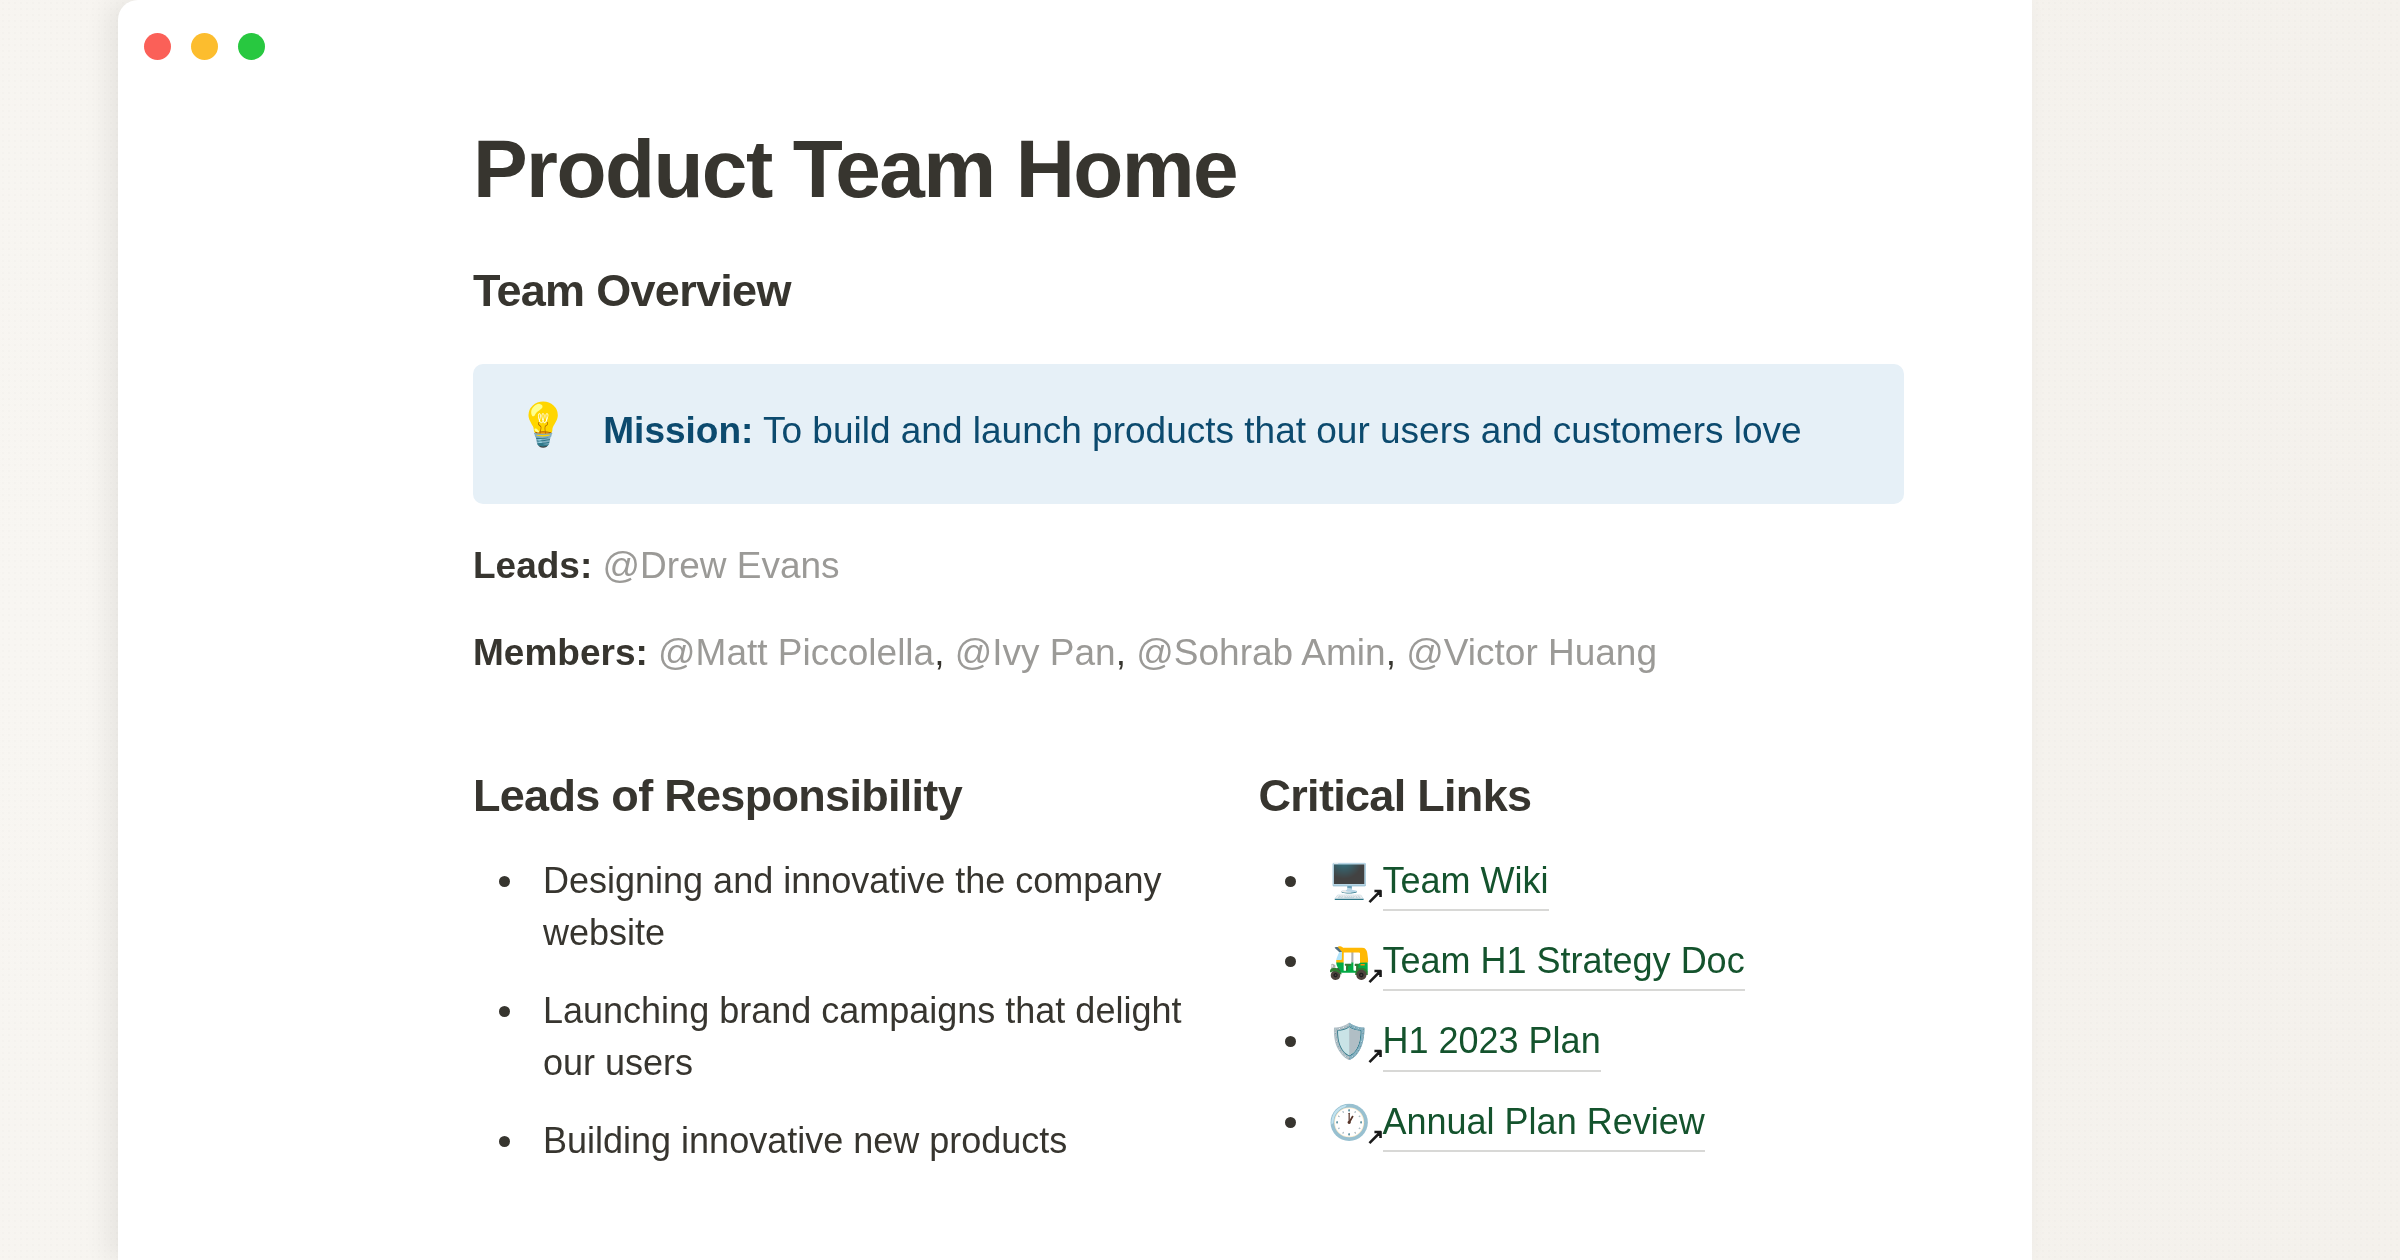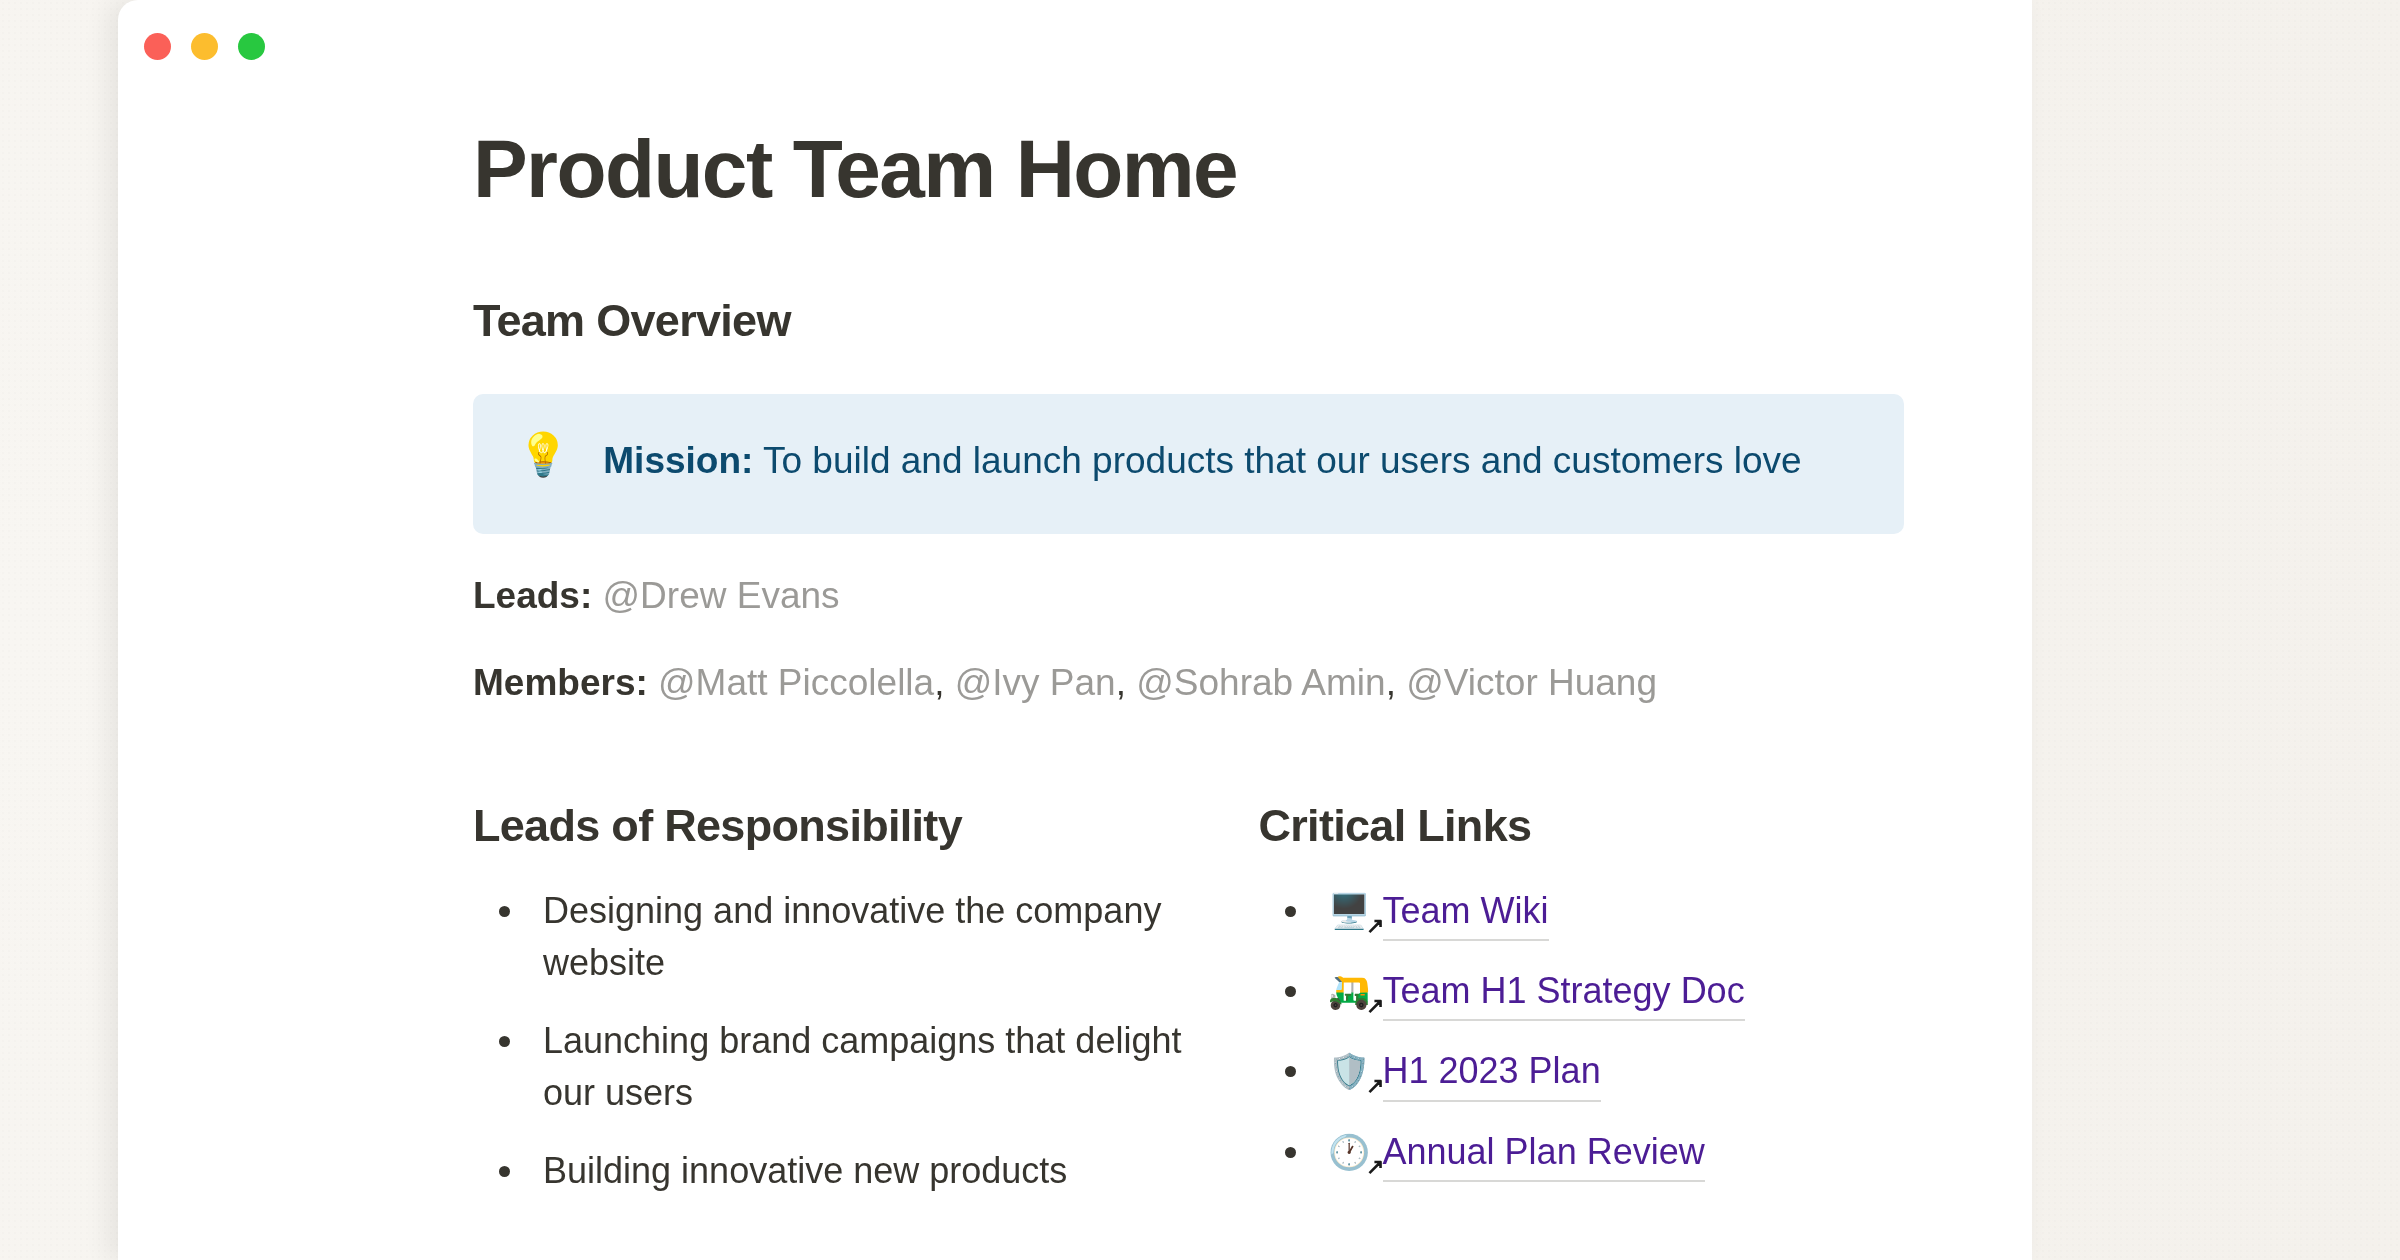--- a/index.html
+++ b/index.html
@@ -87,21 +87,21 @@
   }
 
   .h2 {
     font-size: 45px;
     font-weight: 700;
     letter-spacing: -0.7px;
     color: #37352f;
     line-height: 1.1;
   }
 
-  #team-overview-heading { margin-top: 86px; }
+  #team-overview-heading { margin-top: 56px; }
 
   
   #mission-callout {
     margin-top: 48px;
     background: #e6f0f7;
     border-radius: 10px;
     padding: 38px 44px;
     display: flex;
     align-items: flex-start;
     gap: 34px;
@@ -191,21 +191,21 @@
     right: -2px;
     bottom: -9px;
     font-size: 22px;
     line-height: 1;
     color: #1a1a1a;
     font-weight: 700;
   }
   .link-text {
     font-size: 36px;
     line-height: 1.4;
-    color: #4c1d95;
+    color: #14532d;
     border-bottom: 2px solid #d8d8d6;
     padding-bottom: 3px;
   }
 </style>
 </head>
 <body>
 
 <div id="desktop"></div>
 
 <div id="app-window">

